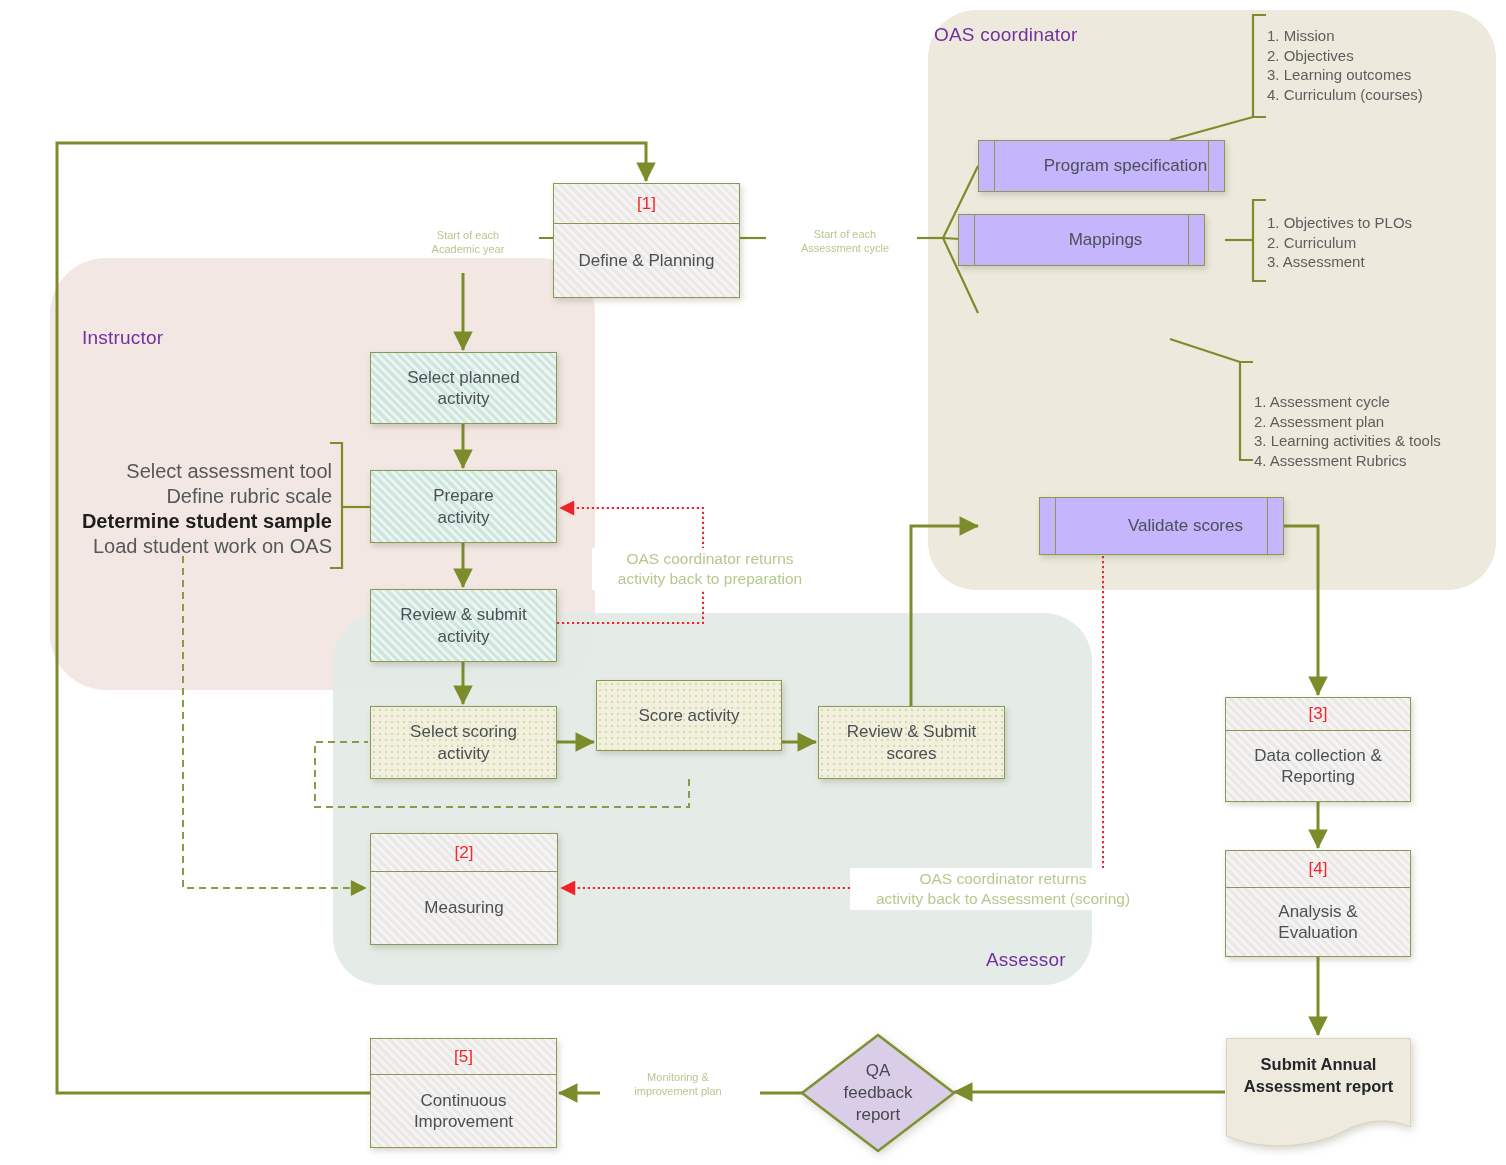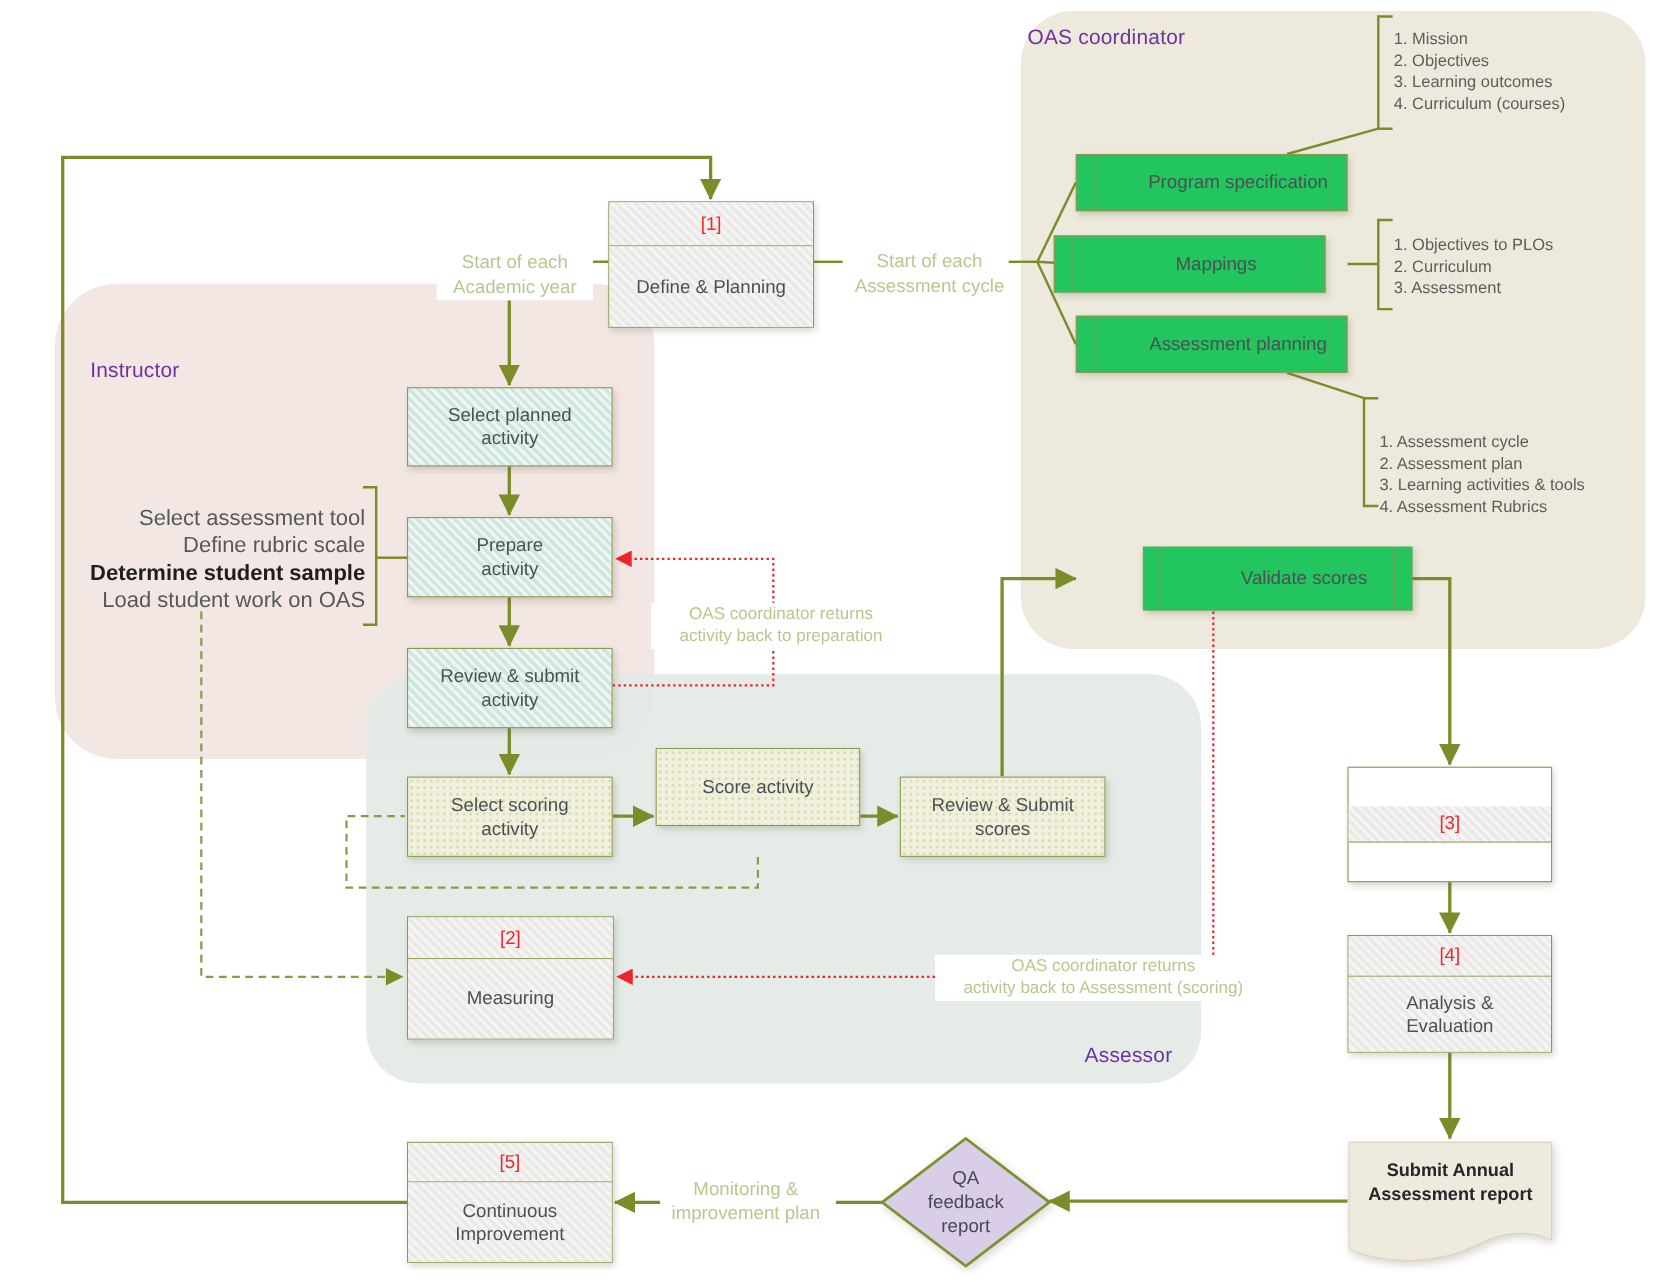--- a/index.html
+++ b/index.html
@@ -29,26 +29,26 @@
     background-image:radial-gradient(#d9d9a8 1px, rgba(0,0,0,0) 1.4px); background-size:6px 6px; }
   .numbered { flex-direction:column; align-items:stretch; padding:0; }
   .nhead {
     height:36px; flex:none; border-bottom:1.6px solid #8c9850;
     display:flex; align-items:center; justify-content:center;
     color:#f2262c; font-size:17px;
     background:repeating-linear-gradient(45deg,#eae9e7 0 3px,#f5f4f2 3px 6px);
   }
   .nbody { flex:1; display:flex; align-items:center; justify-content:center;
     background:repeating-linear-gradient(45deg,#eae9e7 0 3px,#f5f4f2 3px 6px); white-space:pre-line; }
-  .sub { background:#22c55e;padding-left:48px; }
+  .sub { background:#c4b5fd;padding-left:48px; }
   .sub::before, .sub::after { content:""; position:absolute; top:0; bottom:0; width:0; border-left:1.6px solid #8c9850; }
   .sub::before { left:15px; } .sub::after { right:15px; }
 
   
-  .glabel { position:absolute; z-index:4; color:#b6c88e; font-size:17px; line-height:1.28;
+  .glabel { position:absolute; z-index:4; color:#b6c88e; font-size:11px; line-height:1.28;
     text-align:center; white-space:pre-line; }
   .gsm { font-size:15.5px; }
   .wbg { background:#ffffff; padding:1px 3px; }
   .listblock { position:absolute; z-index:4; color:#5d5d5d; font-size:15px; line-height:19.5px; }
   .listblock span { display:block; }
   .tasks { position:absolute; z-index:4; color:#55585a; font-size:20px; line-height:25px; text-align:right; }
   .tasks span { display:block; }
   .tasks .t-strong { color:#1e1e1e; font-weight:bold; }
 
   
@@ -132,20 +132,22 @@
   <div class="node numbered" style="left:553px;top:183px;width:187px;height:115px">
     <div class="nhead" style="height:39px">[1]</div>
     <div class="nbody">Define &amp; Planning</div>
   </div>
   <div class="node numbered" style="left:370px;top:833px;width:188px;height:112px">
     <div class="nhead" style="height:37px">[2]</div>
     <div class="nbody">Measuring</div>
   </div>
   <div class="node numbered" style="left:1225px;top:697px;width:186px;height:105px">
     <div class="nhead" style="height:32px">[3]</div>
+    <div class="nbody">Data collection &amp;
+Reporting</div>
   </div>
   <div class="node numbered" style="left:1225px;top:850px;width:186px;height:107px">
     <div class="nhead" style="height:36px">[4]</div>
     <div class="nbody">Analysis &amp;
 Evaluation</div>
   </div>
   <div class="node numbered" style="left:370px;top:1038px;width:187px;height:110px">
     <div class="nhead" style="height:35px">[5]</div>
     <div class="nbody">Continuous
 Improvement</div>
@@ -159,21 +161,20 @@
 activity</div>
 
   <div class="node creamdot" style="left:370px;top:706px;width:187px;height:73px">Select scoring
 activity</div>
   <div class="node creamdot" style="left:596px;top:680px;width:186px;height:71px">Score activity</div>
   <div class="node creamdot" style="left:818px;top:706px;width:187px;height:73px">Review &amp; Submit
 scores</div>
 
   <div class="node sub" style="left:978px;top:140px;width:247px;height:52px">Program specification</div>
   <div class="node sub" style="left:958px;top:214px;width:247px;height:52px">Mappings</div>
-  <div class="node sub" style="left:978px;top:287px;width:247px;height:52px">Assessment planning</div>
   <div class="node sub" style="left:1039px;top:497px;width:245px;height:58px">Validate scores</div>
 
   <div class="shapewrap" style="left:1225px;top:1037px;width:187px;height:120px">
     <svg width="187" height="120" style="filter:drop-shadow(2px 3px 4px rgba(100,95,70,.28))">
       <path d="M1.5,1.5 H185.5 V90 C162,80 140,83 117,95 C88,110 40,115 1.5,99 Z" fill="#eeeade" stroke="#ddd3bc" stroke-width="1"></path>
     </svg>
     <div class="doctext">Submit Annual
 Assessment report</div>
   </div>
 

